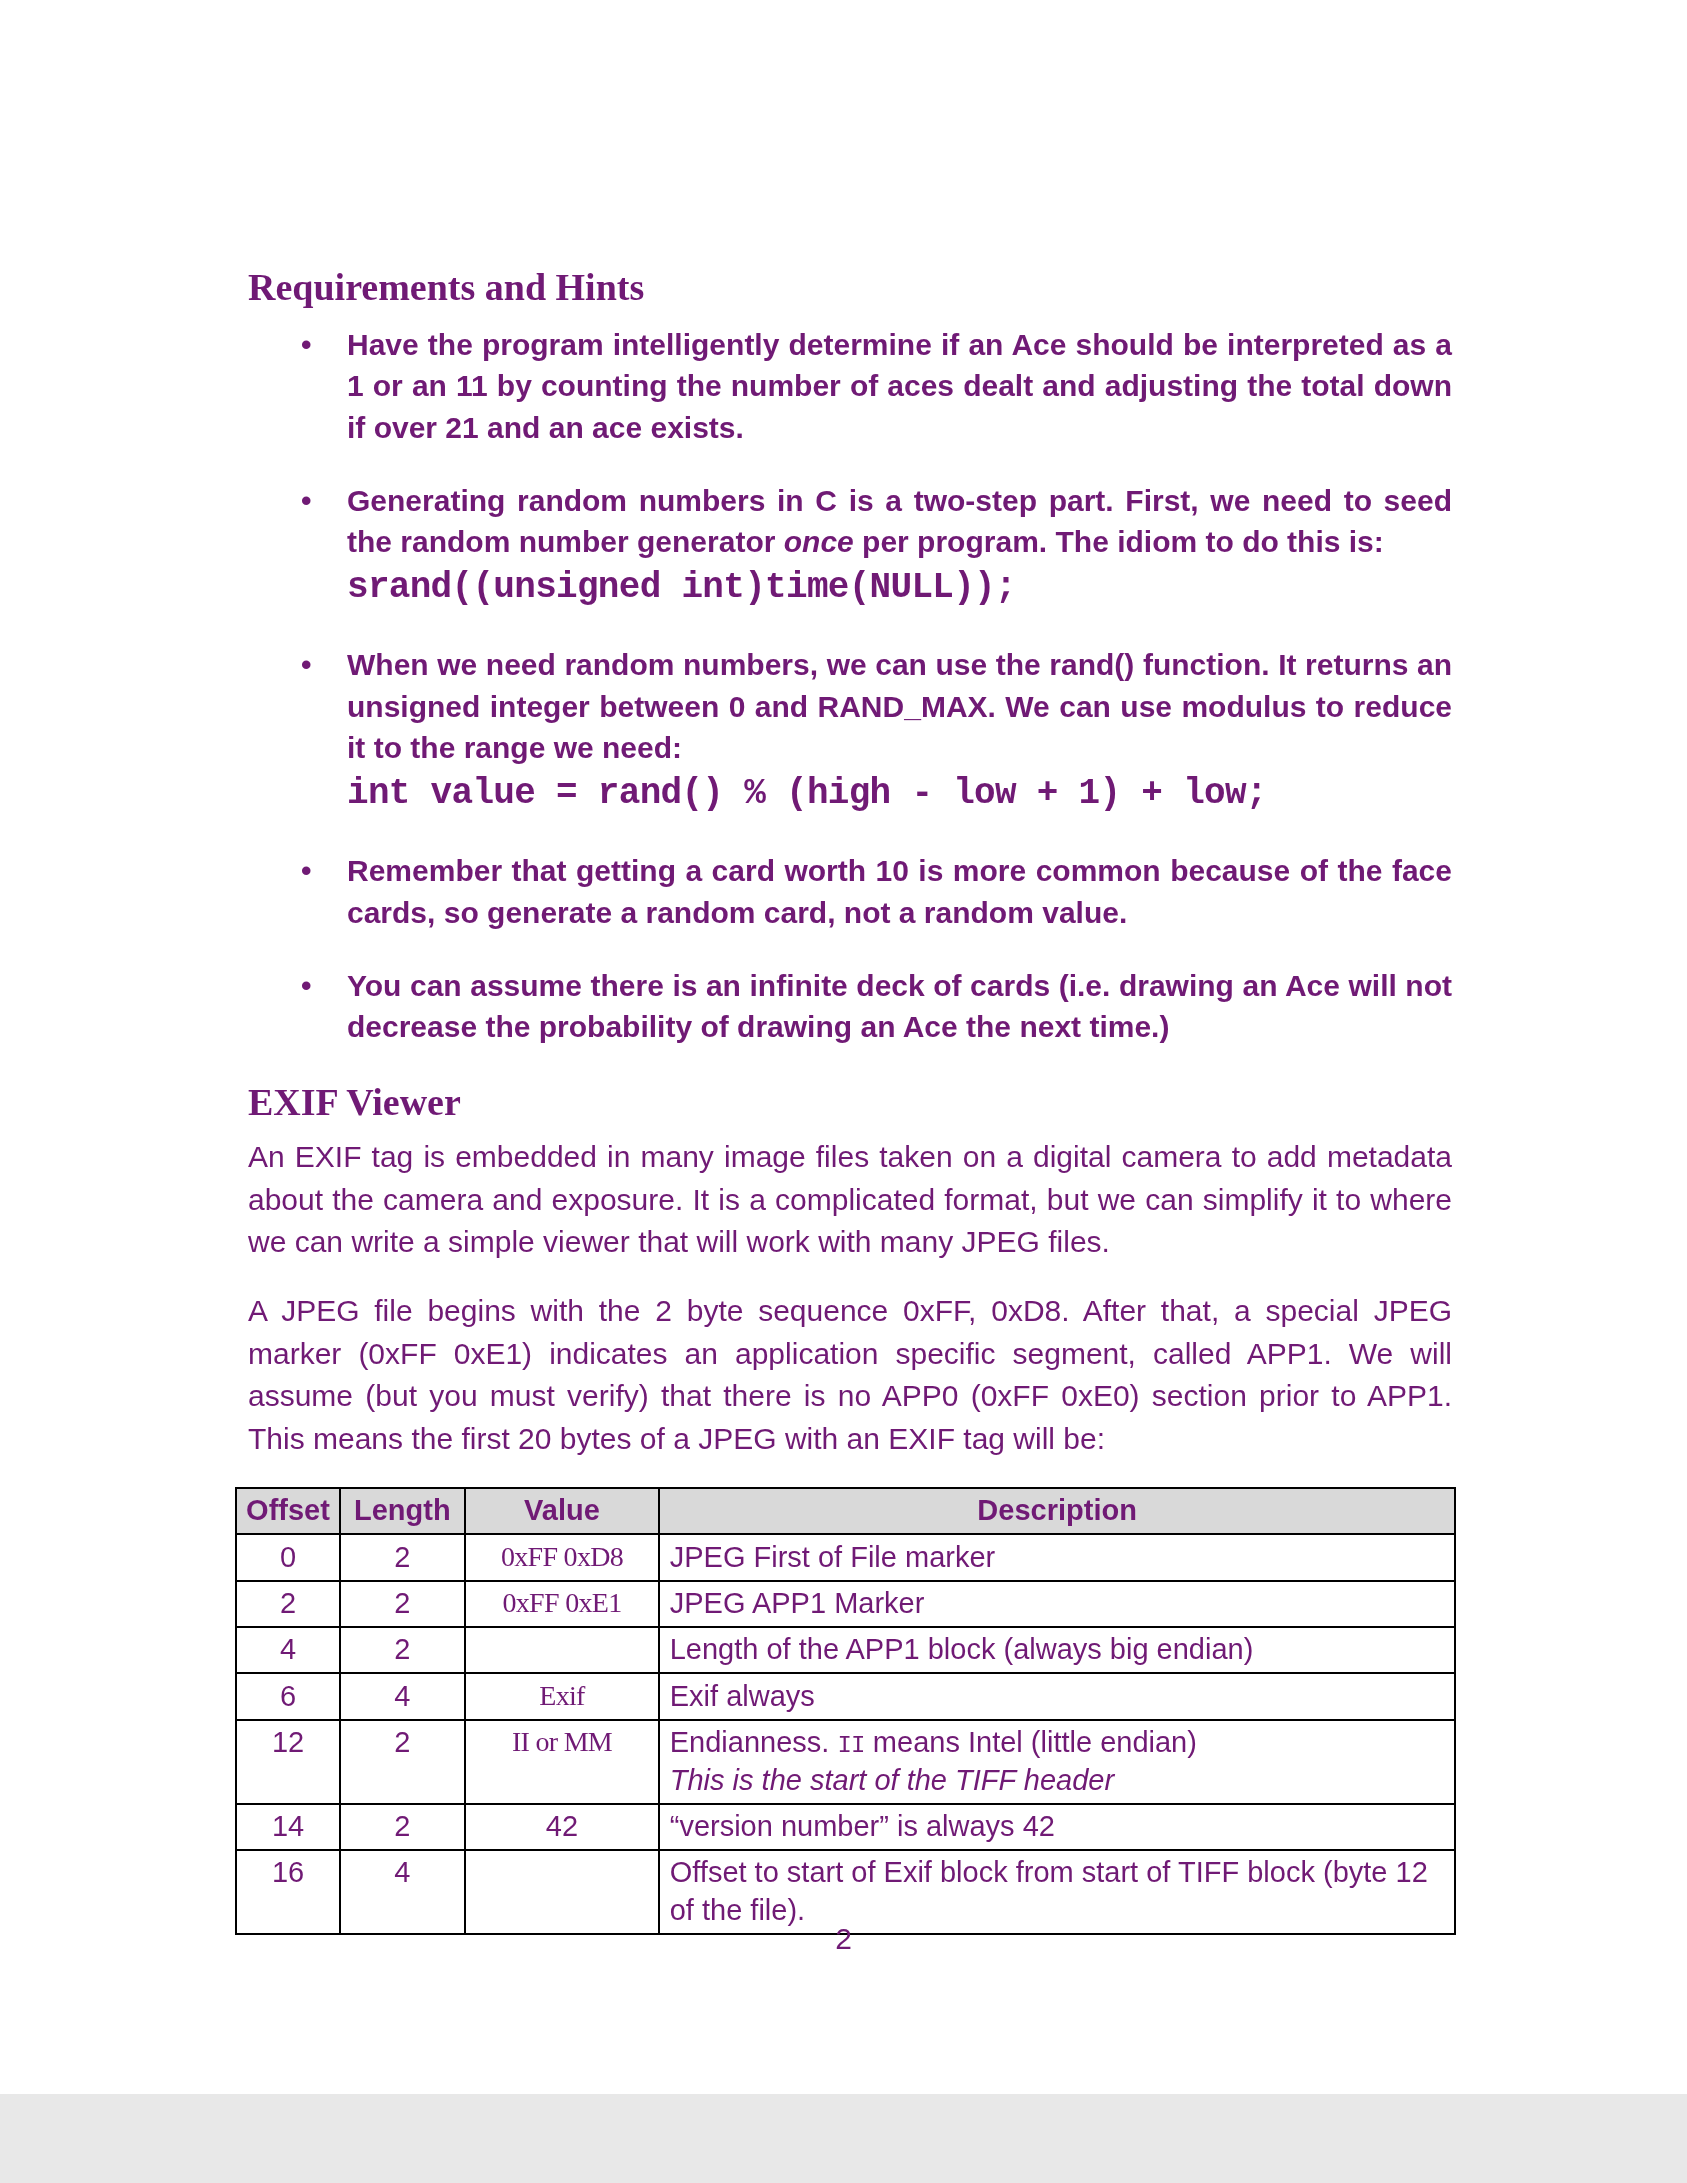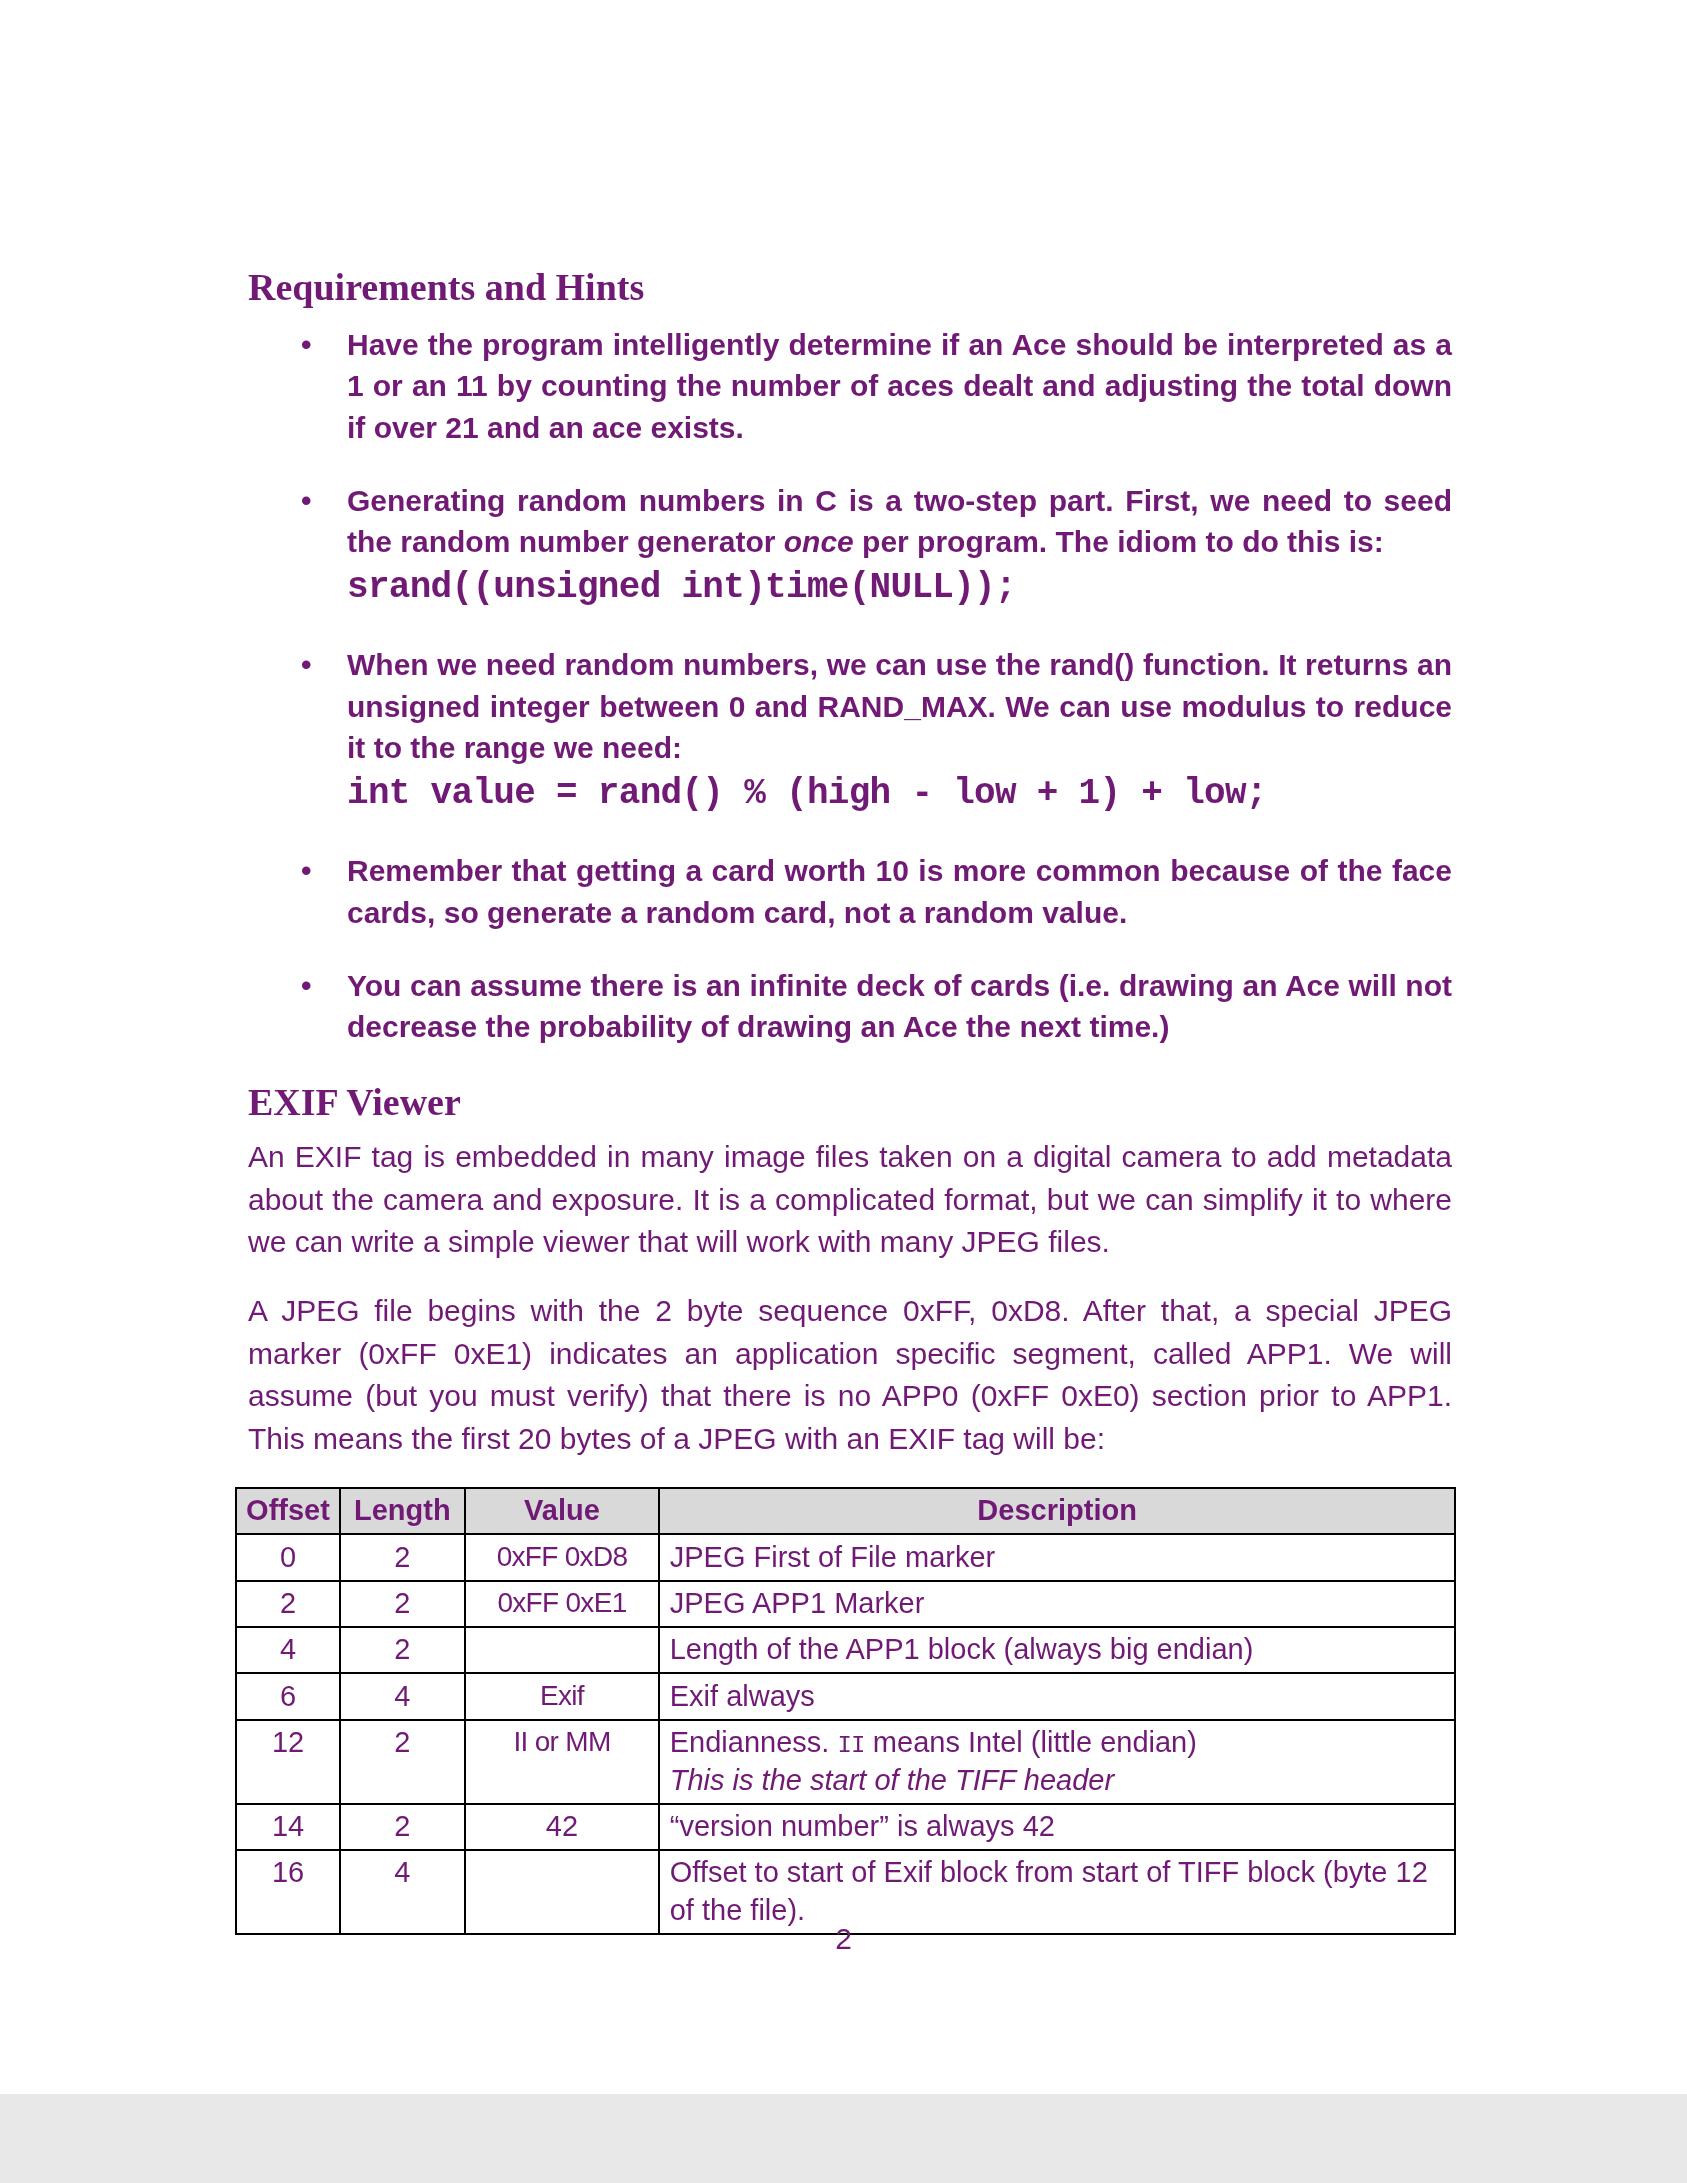--- a/index.html
+++ b/index.html
@@ -78,21 +78,21 @@
     vertical-align: top;
   }
   table.exif th {
     background: #d9d9d9;
     font-weight: bold;
     text-align: center;
   }
   td.c { text-align: center; }
   td.val {
     text-align: center;
-    font-family: Liberation Sans, sans-serif;
+    font-family: Liberation Serif, serif;
     font-size: 28px;
     letter-spacing: -0.7px;
     margin-top: 28px;
   }
   td.val-plain { text-align: center; }
   td.desc { text-align: left; }
   .ital { font-style: italic; }
   .footer {
     position: absolute;
     top: 1922px;

